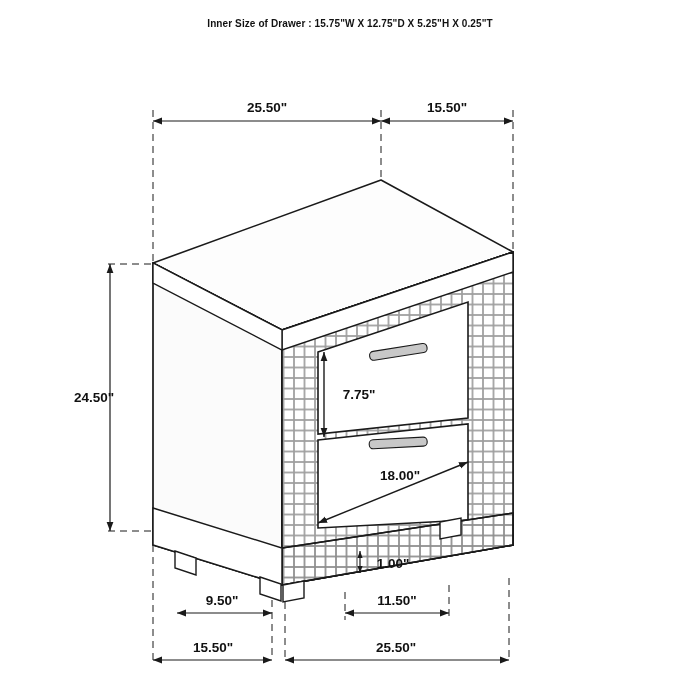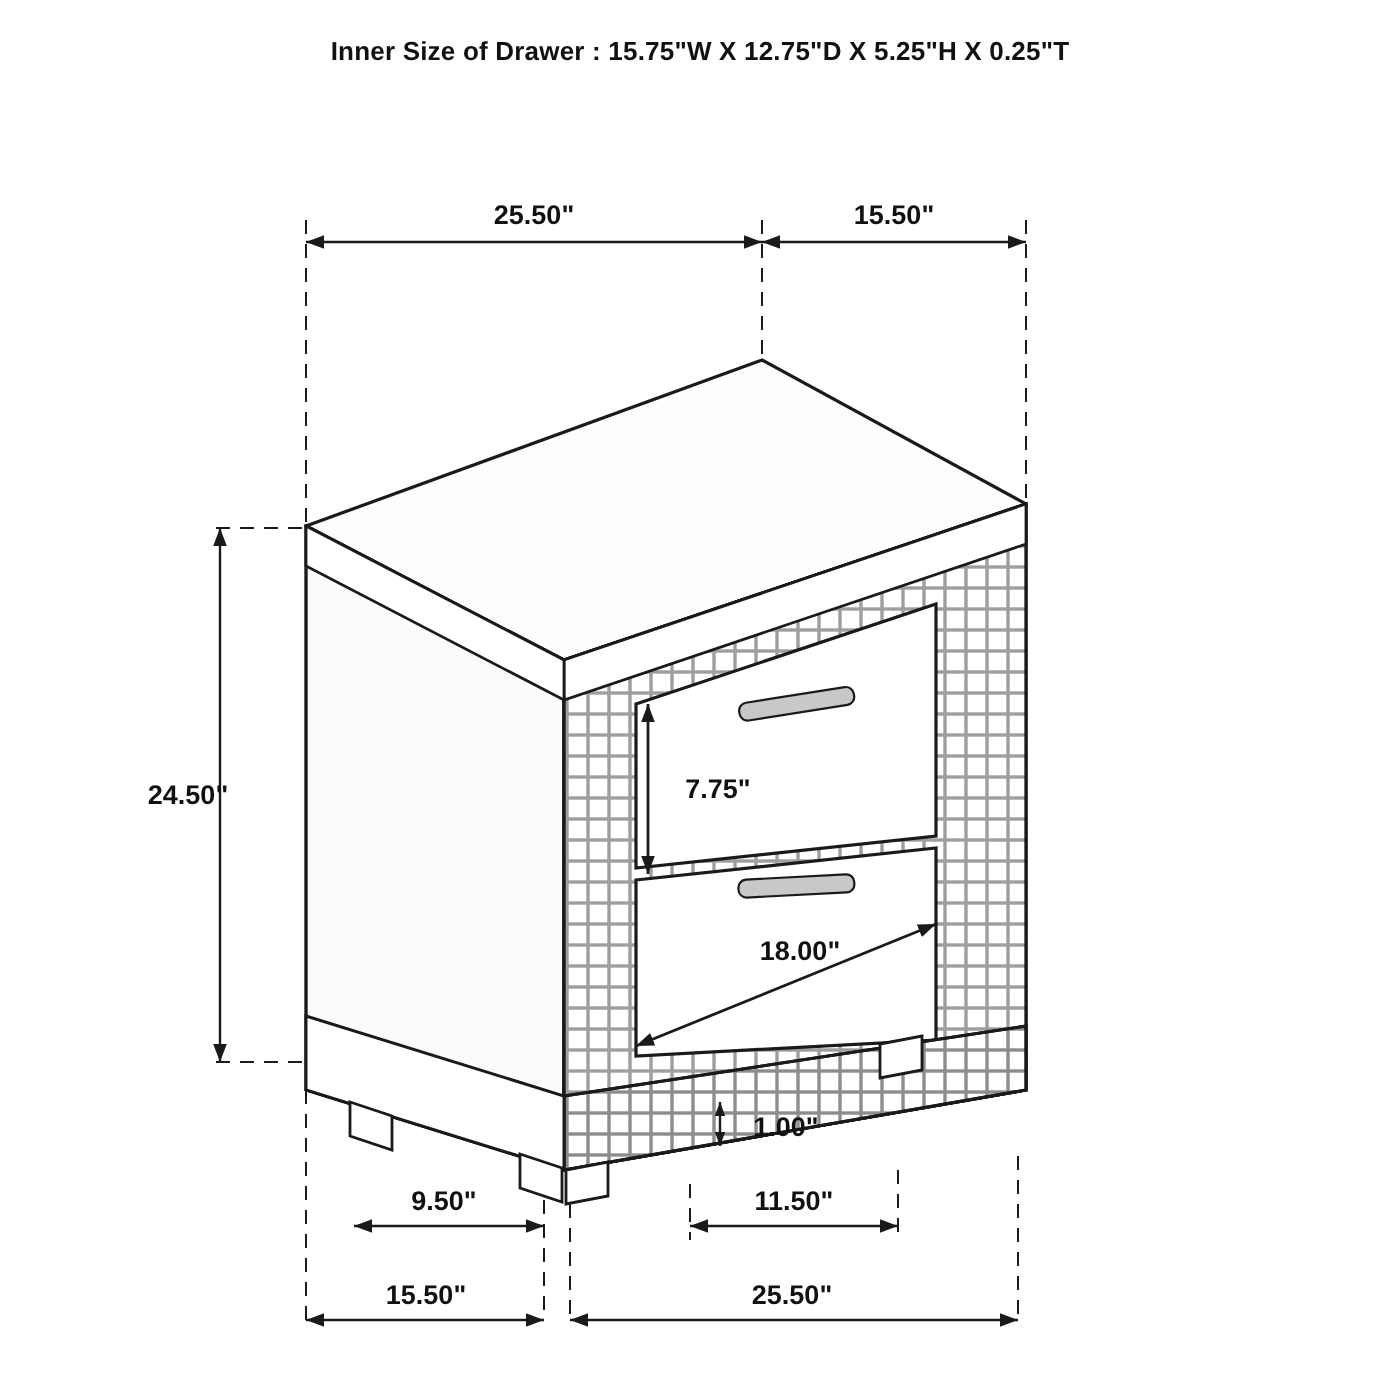--- a/index.html
+++ b/index.html
@@ -19,21 +19,21 @@
     position: relative;
     width: 700px;
     height: 700px;
   }
   #title {
     position: absolute;
     top: 18px;
     left: 0;
     width: 700px;
     text-align: center;
-    font-size: 13px;
+    font-size: 10px;
     font-weight: bold;
     letter-spacing: 0.1px;
     color: #111111;
   }
   svg.diagram {
     position: absolute;
     top: 0;
     left: 0;
     width: 700px;
     height: 700px;

